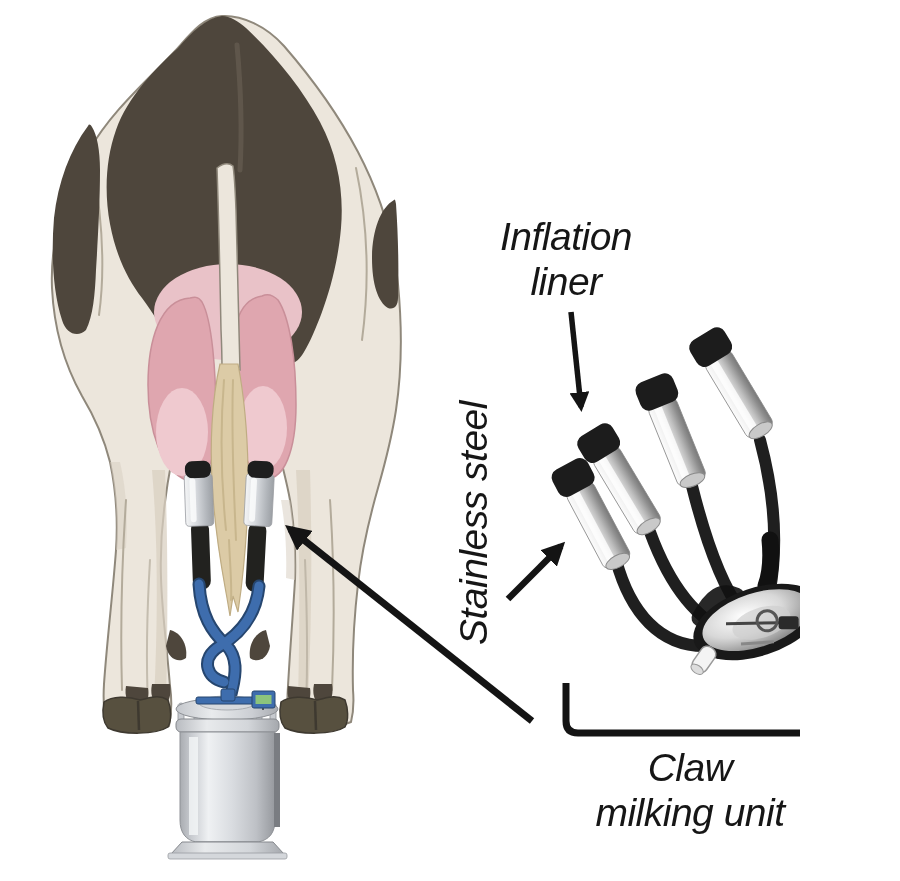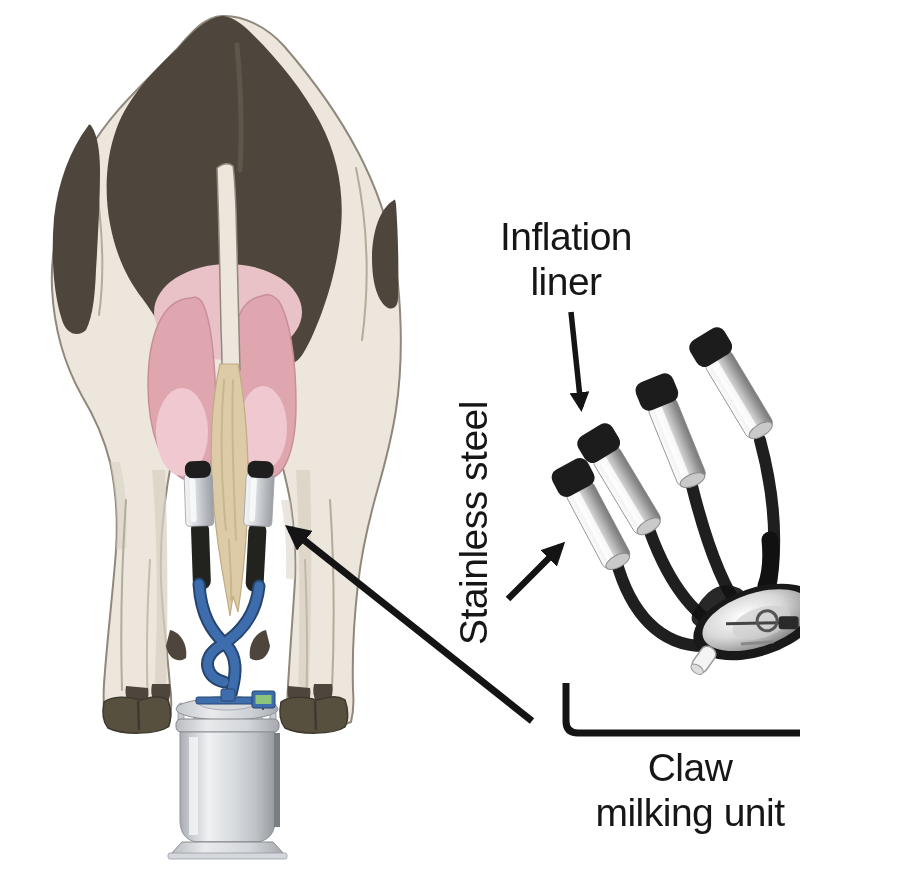--- a/index.html
+++ b/index.html
@@ -1,17 +1,17 @@
 <!DOCTYPE html>
 <html><head>
 <meta charset="utf-8">
 <style>
   html,body{margin:0;padding:0;background:#ffffff;}
   .stage{position:relative;width:800px;height:881px;background:#ffffff;overflow:hidden;
-         font-family:"Liberation Sans", sans-serif;}
+         font-family:"Liberation Sans", sans-serif;font-style:italic;}
   svg{display:block;}
   text{font-family:"Liberation Sans", sans-serif;}
 </style>
 </head>
 <body>
 
 <div class="stage">
 <svg width="900" height="881" viewBox="0 0 900 881">
   <defs>
     <linearGradient id="cupSteel" x1="0" y1="0" x2="1" y2="0">

